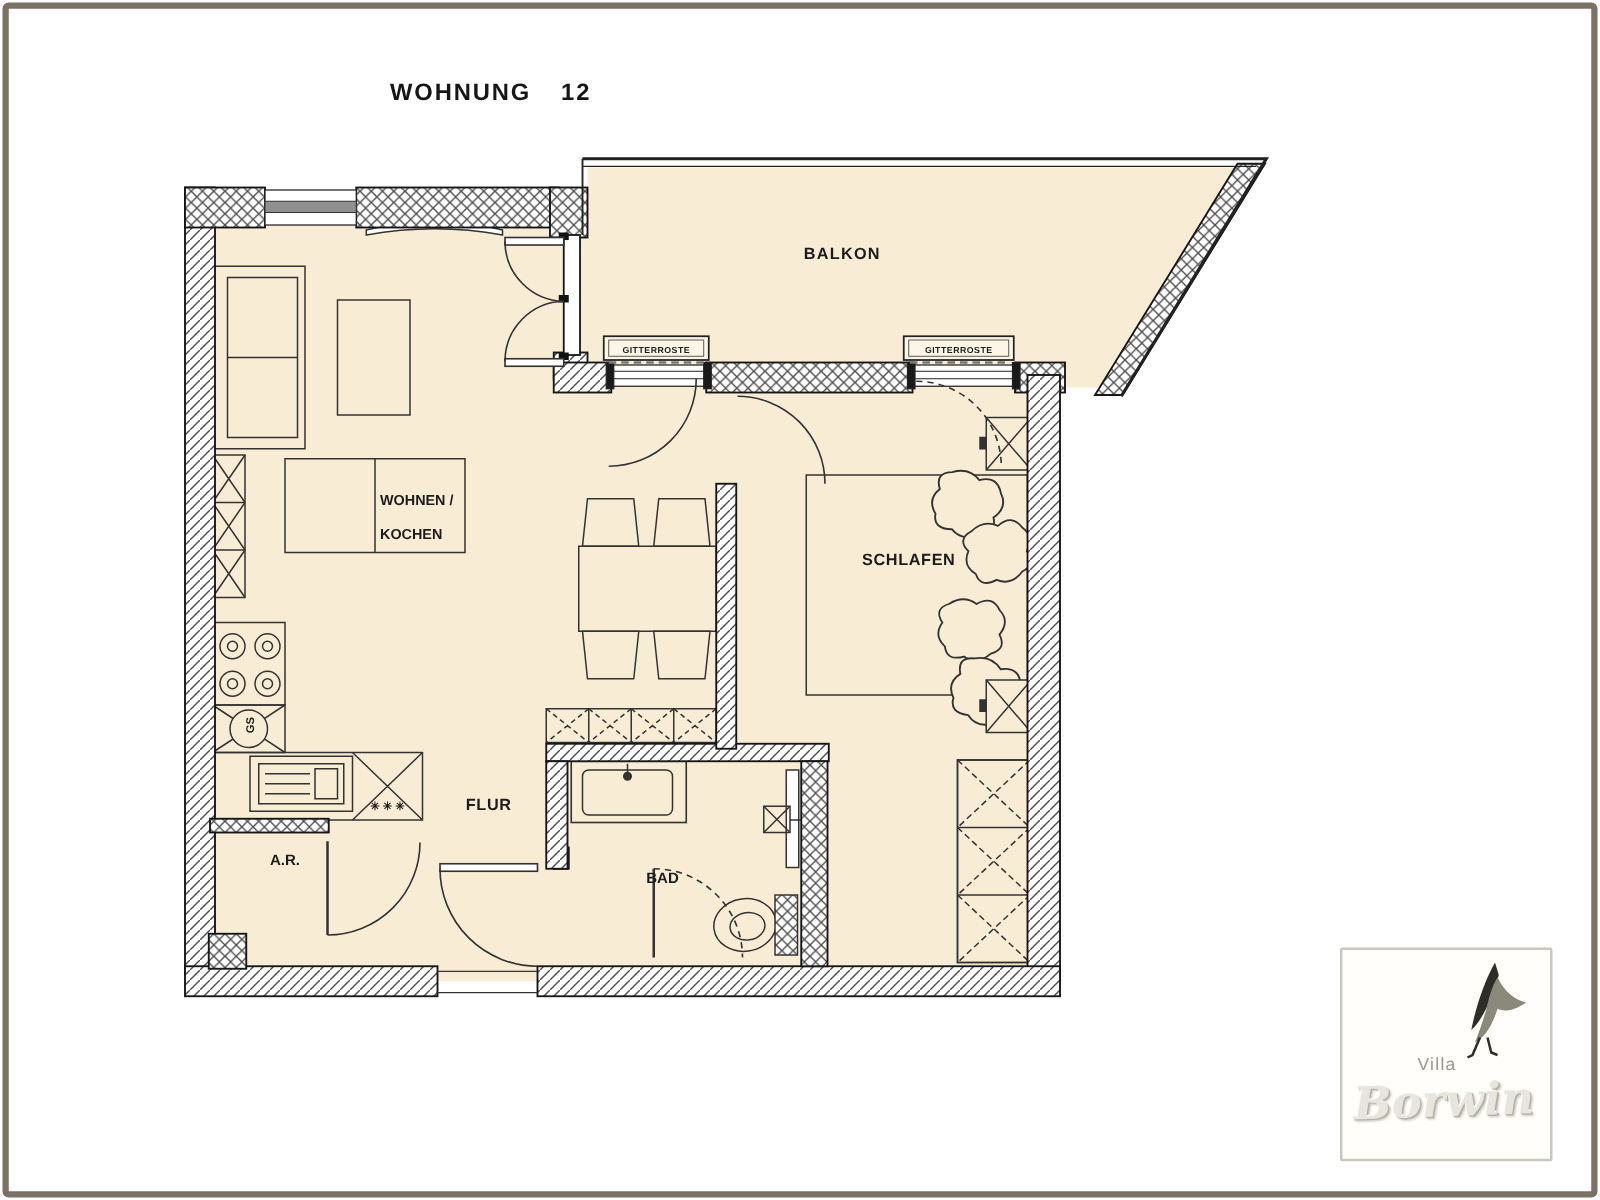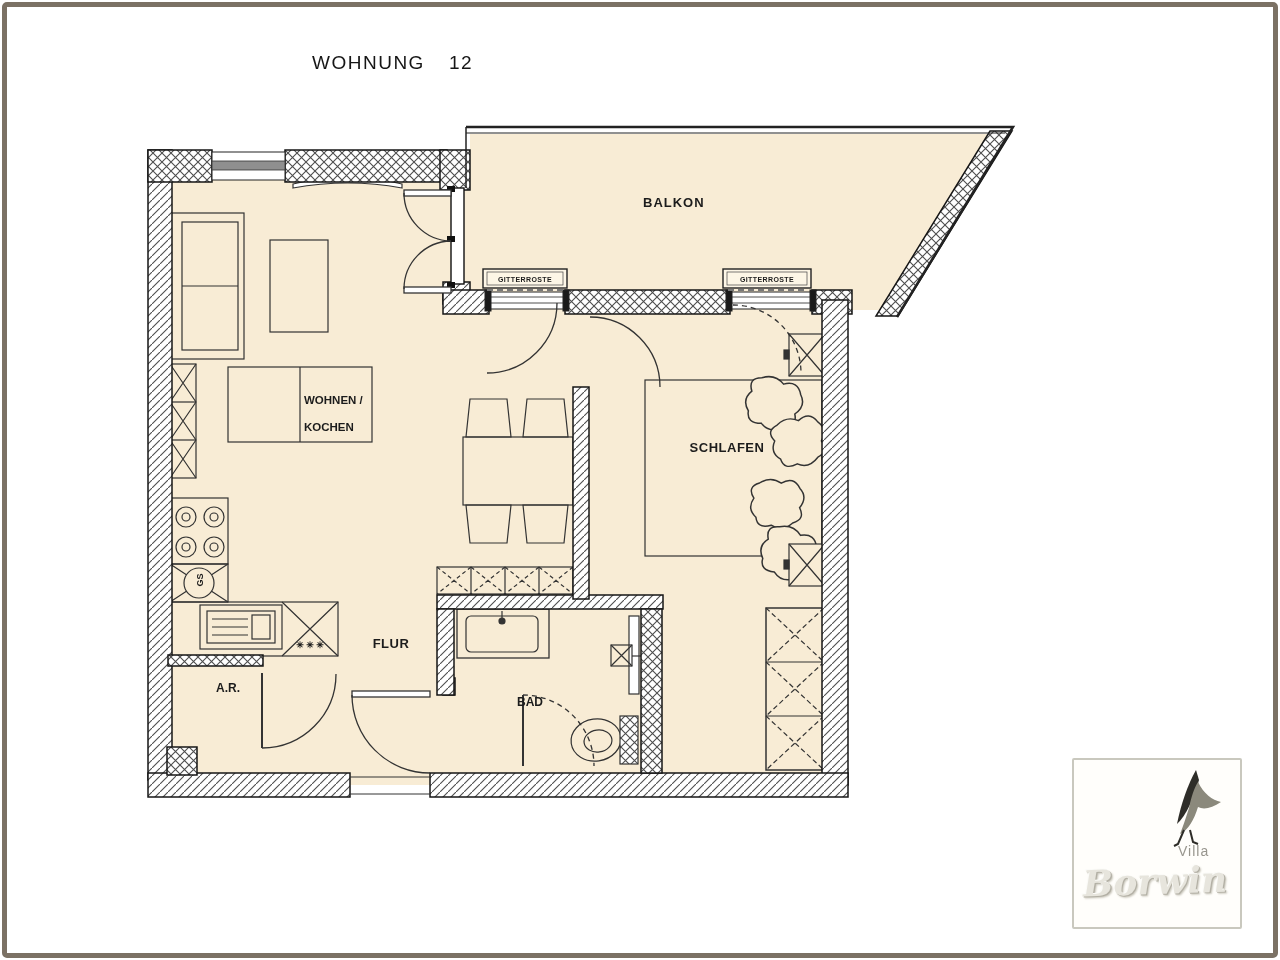--- a/index.html
+++ b/index.html
@@ -1,27 +1,27 @@
 <!DOCTYPE html>
 <html><head>
 <meta charset="utf-8">
 <style>
   html,body{margin:0;padding:0;}
   body{width:1280px;height:960px;position:relative;background:#ffffff;
        font-family:"Liberation Sans",sans-serif;overflow:hidden;}
   #frame{position:absolute;inset:2px;border:5px solid #7b7164;border-radius:5px;pointer-events:none;}
   #plan-svg{position:absolute;left:0;top:0;}
-  #title{position:absolute;left:312px;top:52px;font-size:19px;font-weight:normal;
+  #title{position:absolute;left:312px;top:64px;font-size:19px;font-weight:bold;
          letter-spacing:1.5px;color:#161616;}
   #title .num{margin-left:24px;}
   svg text{font-family:"Liberation Sans",sans-serif;font-weight:bold;fill:#1c1c1c;}
   
   #logo{position:absolute;left:1072px;top:758px;width:166px;height:167px;
         border:2px solid #c9c8be;background:#fffefb;border-radius:2px;}
-  #logo .villa{position:absolute;left:60px;top:83px;font-size:14px;color:#98968e;letter-spacing:1px;margin-left:44px;}
+  #logo .villa{position:absolute;left:60px;top:83px;font-size:14px;color:#98968e;letter-spacing:1px;}
   #logo .borwin{position:absolute;left:0;right:4px;top:100px;text-align:center;
         font-family:"DejaVu Serif",serif;font-style:italic;font-weight:bold;font-size:36px;
         color:#e7e5dd;transform:rotate(-2deg);
         text-shadow:-1px -1px 0 #fbfbf8,1px 1px 0 #b3b0a5,2px 2px 2px #c9c6bb;}
   #logo svg{position:absolute;right:18px;top:8px;}
 </style>
 </head>
 <body>
 
 <div id="frame"></div>

